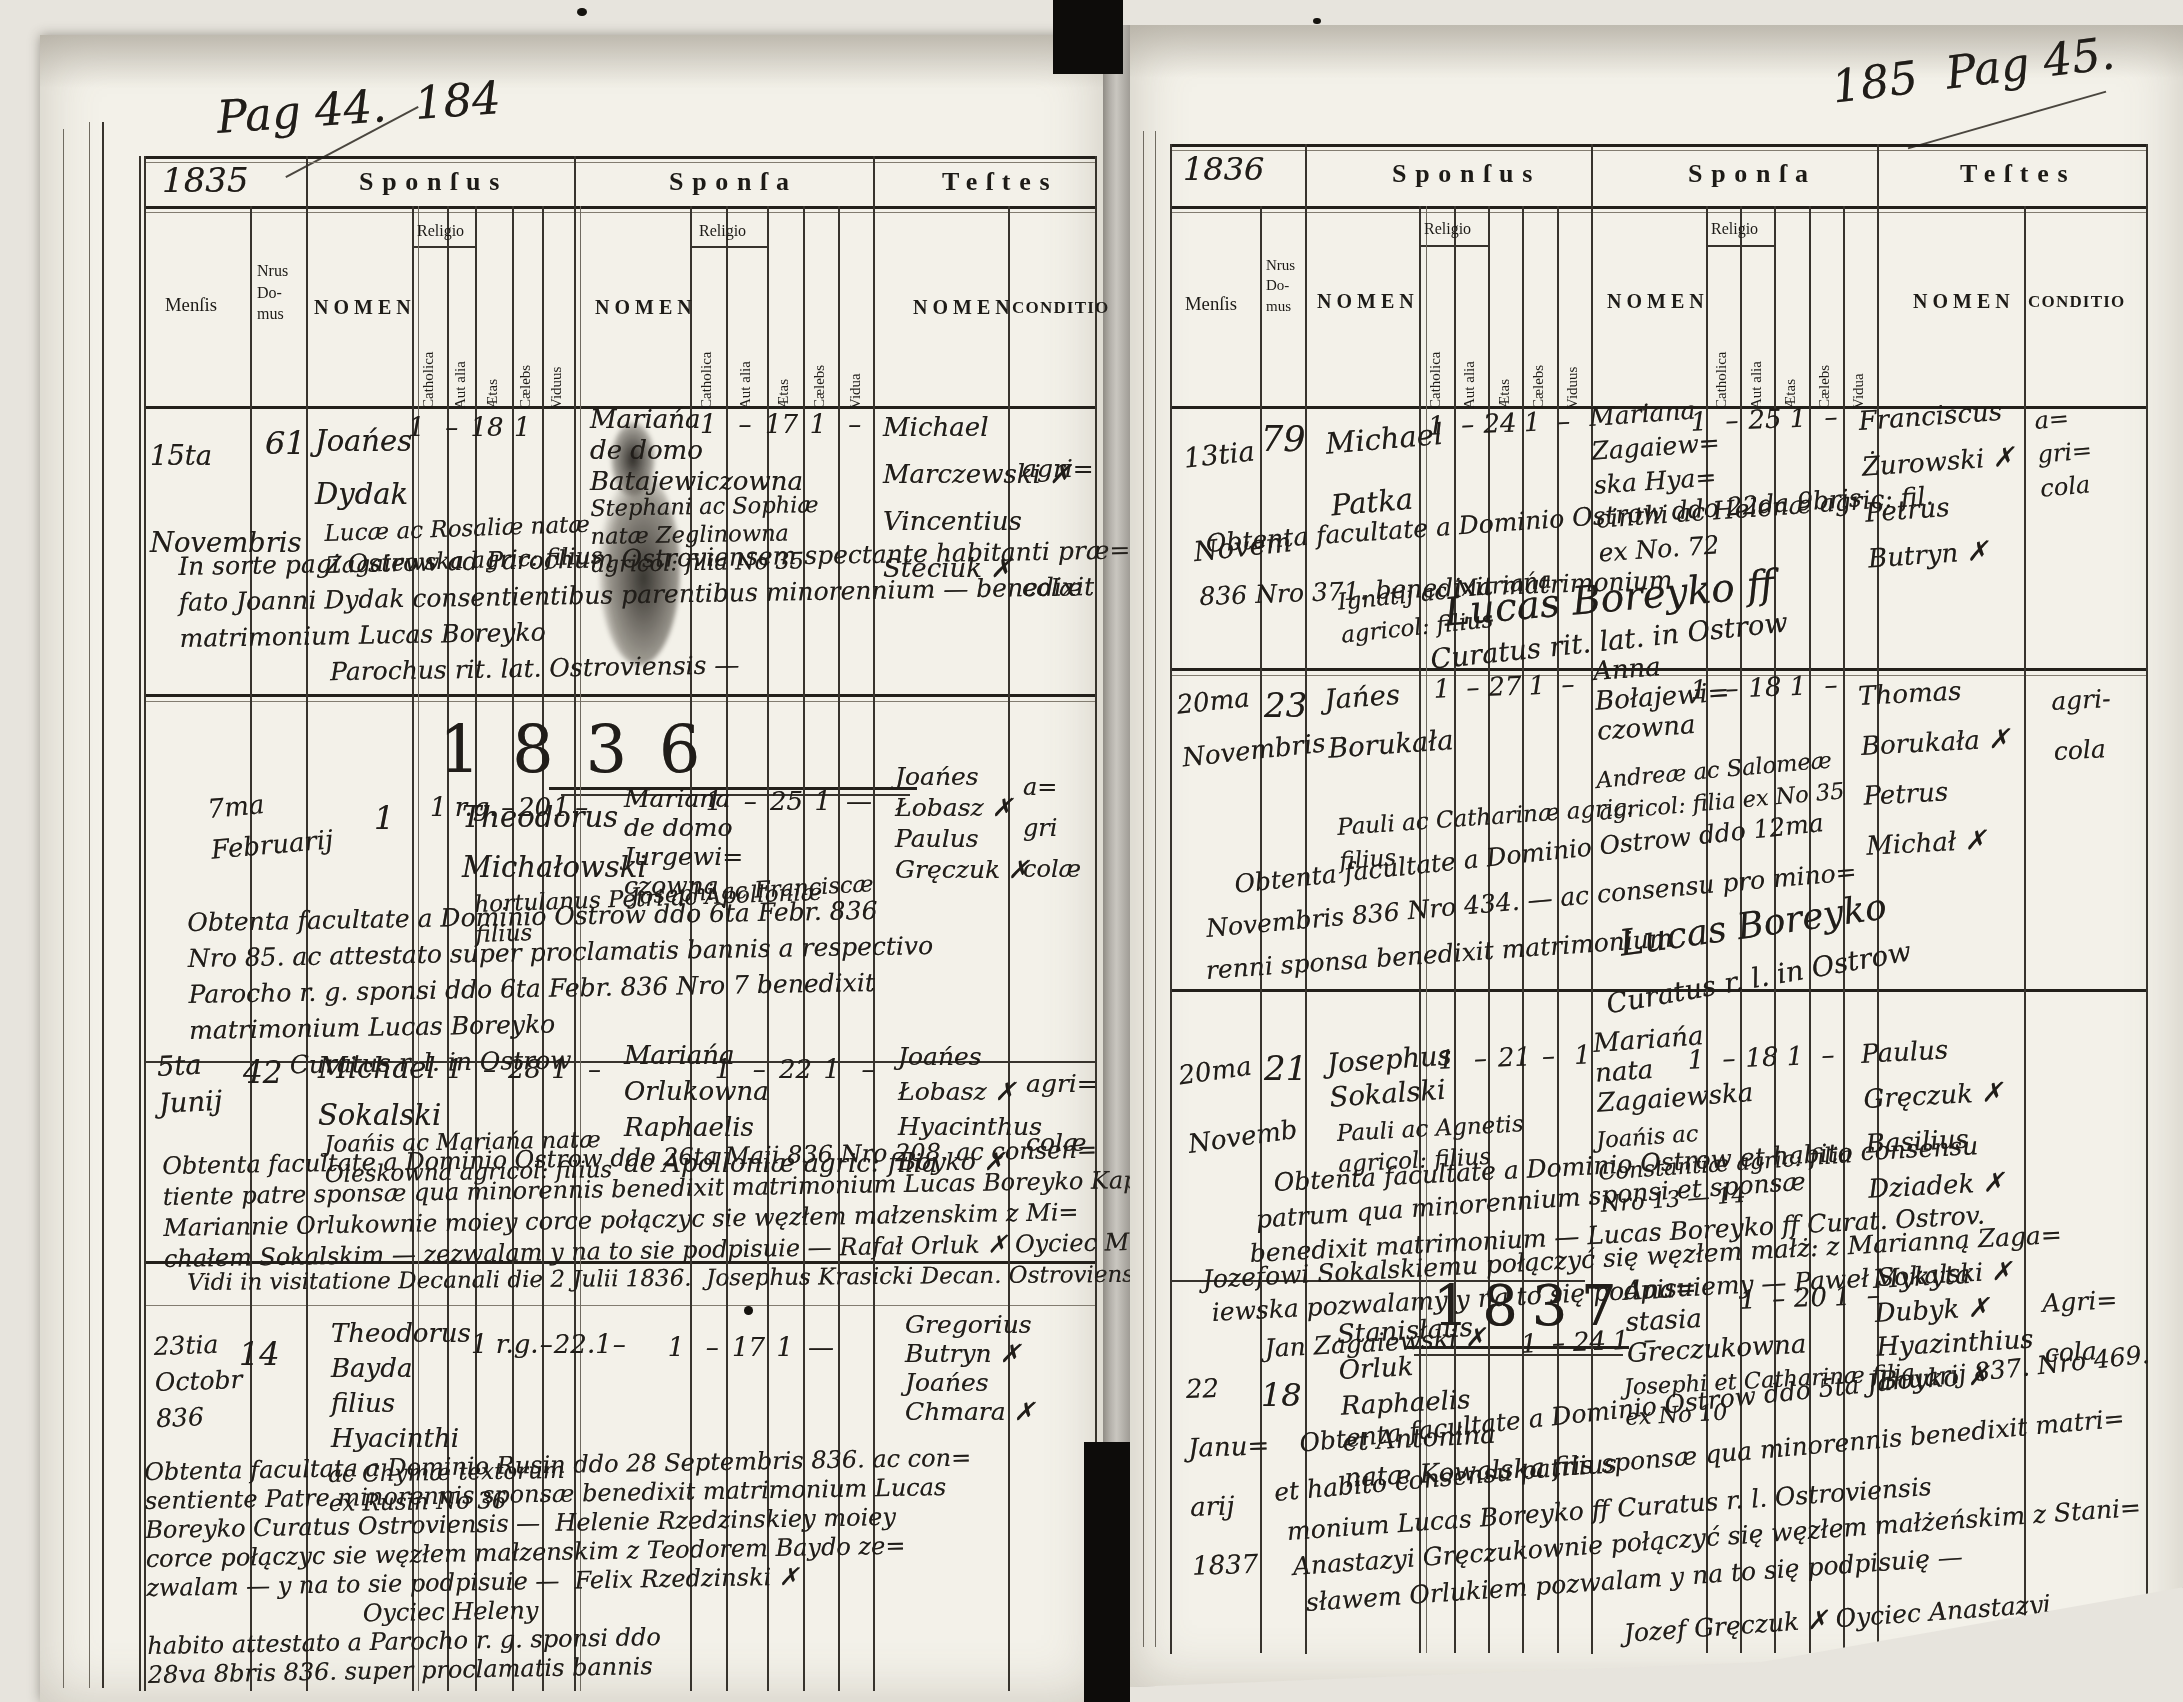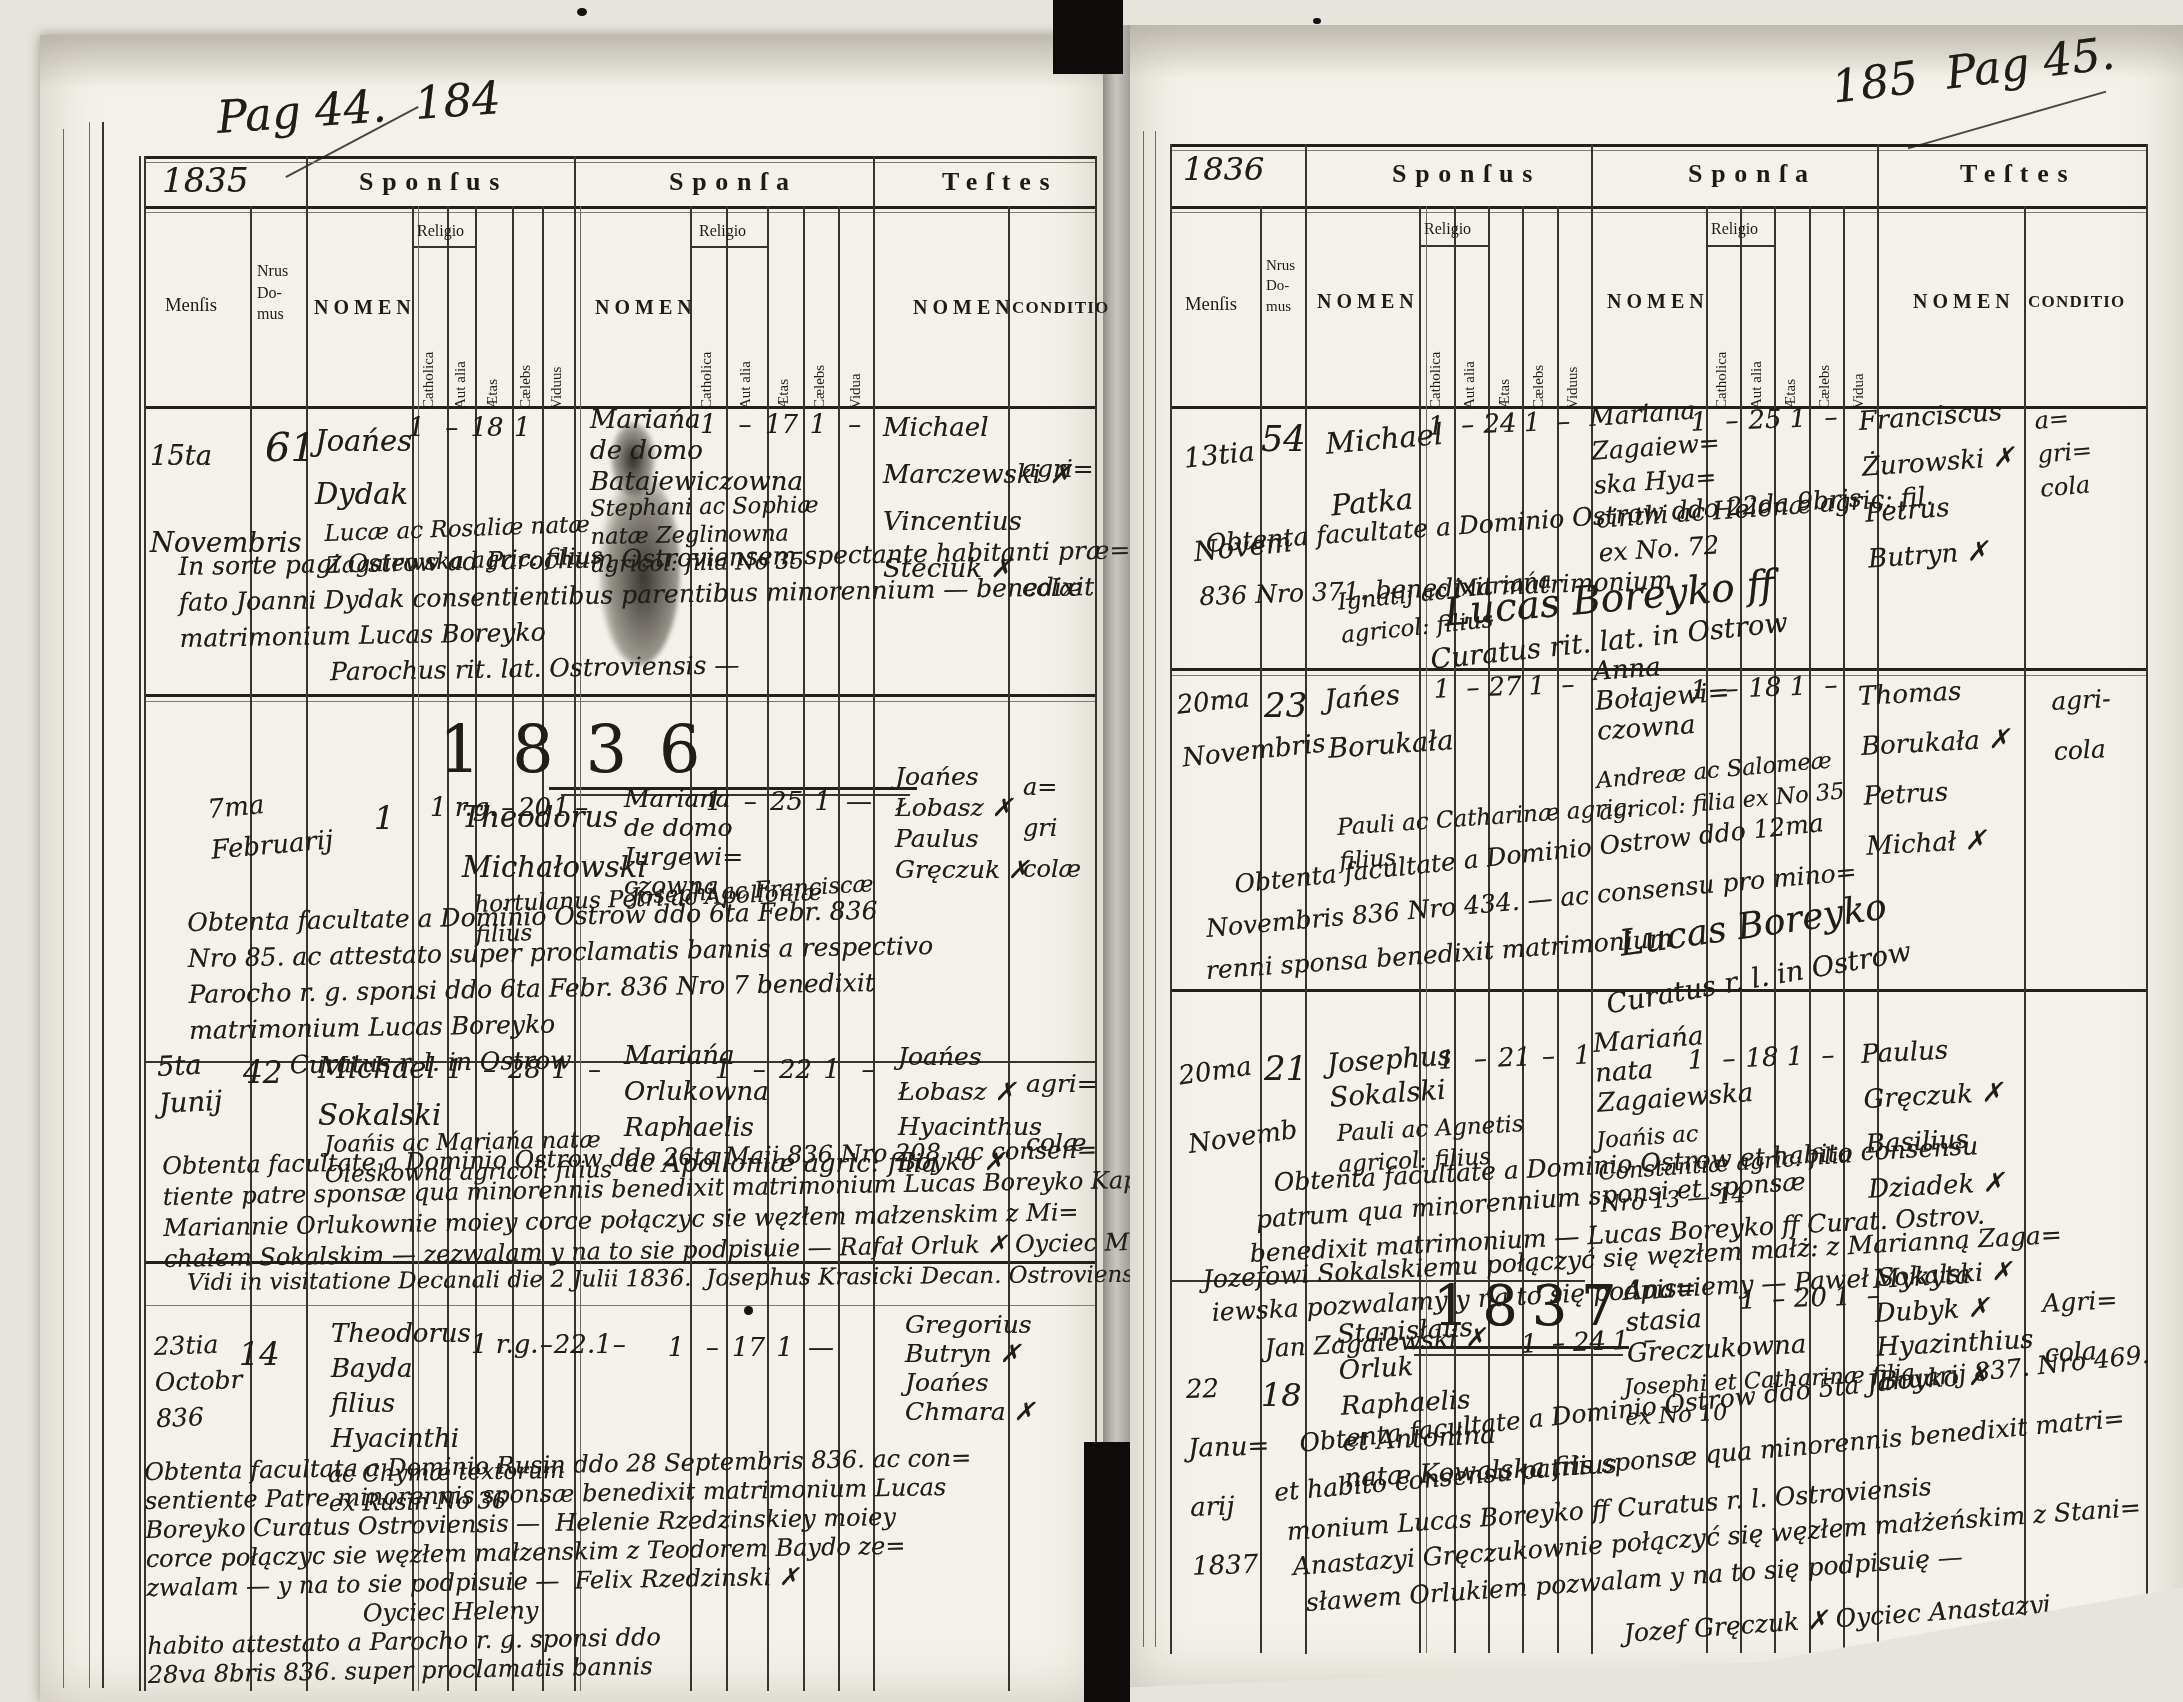--- a/index.html
+++ b/index.html
@@ -103,21 +103,21 @@
     <div class="vert" style="left:658px;top:215px">Catholica</div>
     <div class="vert" style="left:697px;top:215px">Aut alia</div>
     <div class="vert" style="left:735px;top:215px">Ætas</div>
     <div class="vert" style="left:771px;top:215px">Cælebs</div>
     <div class="vert" style="left:807px;top:215px">Vidua</div>
     <div class="pr" style="left:873px;top:261px;font-size:20px;letter-spacing:5px;font-weight:bold">NOMEN</div>
     <div class="pr" style="left:972px;top:263px;font-size:17px;letter-spacing:1.2px;font-weight:bold">CONDITIO</div>
 
     <div class="hw" style="left:110px;top:377px;font-size:27.4px;line-height:87px">15ta
 Novembris</div>
-    <div class="hw" style="left:225px;top:389px;font-size:40px">61</div>
+    <div class="hw" style="left:225px;top:389px;font-size:32px">61</div>
     <div class="hw" style="left:275px;top:380px;font-size:29px;line-height:53px">Joańes
 Dydak</div>
     <div class="hw" style="left:284px;top:482px;font-size:23px;line-height:32px;transform:rotate(-2deg)">Lucæ ac Rosaliæ natæ
 Zagaiewska agric: filius</div>
     <div class="mkrow" style="left:359px;top:377px;width:176px">
       <span>1</span>
         <span>–</span>
         <span>18</span>
         <span>1</span>
         <span></span>
@@ -328,21 +328,21 @@
     <div class="vert" style="left:583px;top:225px">Catholica</div>
     <div class="vert" style="left:618px;top:225px">Aut alia</div>
     <div class="vert" style="left:652px;top:225px">Ætas</div>
     <div class="vert" style="left:686px;top:225px">Cælebs</div>
     <div class="vert" style="left:720px;top:225px">Vidua</div>
     <div class="pr" style="left:783px;top:265px;font-size:20px;letter-spacing:5px;font-weight:bold">NOMEN</div>
     <div class="pr" style="left:898px;top:267px;font-size:17px;letter-spacing:1.2px;font-weight:bold">CONDITIO</div>
 
     <div class="hw" style="left:49px;top:387px;font-size:27.4px;line-height:94px;transform:rotate(-6deg)">13tia
 Novem</div>
-    <div class="hw" style="left:131px;top:394px;font-size:35px">54</div>
+    <div class="hw" style="left:131px;top:394px;font-size:35px">79</div>
     <div class="hw" style="left:193px;top:388px;font-size:29px;line-height:62px;transform:rotate(-5deg)">Michael
 Patka</div>
     <div class="hw" style="left:206px;top:561px;font-size:23px;line-height:33px;transform:rotate(-6deg)">Ignatij ac Mariańa
 agricol: filius</div>
     <div class="mkrow" style="left:290px;top:386px;width:159px;transform:rotate(-2deg)">
       <span>1</span>
         <span>–</span>
         <span>24</span>
         <span>1</span>
         <span>–</span>

